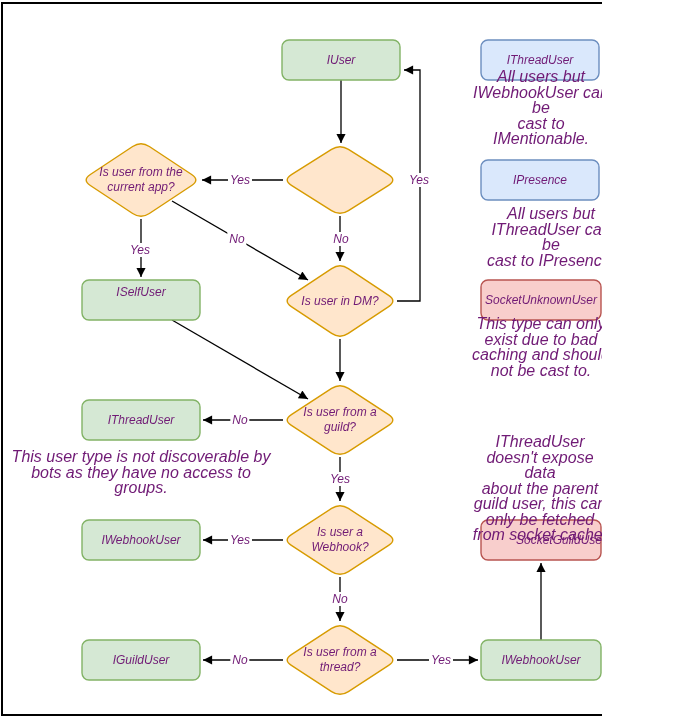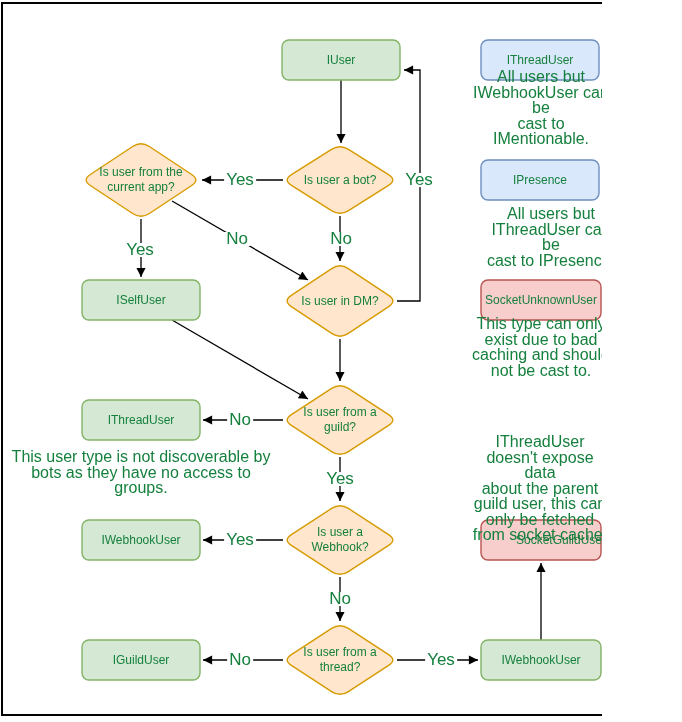--- a/index.html
+++ b/index.html
@@ -1,29 +1,30 @@
 <!DOCTYPE html>
 <html><head>
 <meta charset="utf-8">
 <style>
   html,body { margin:0; padding:0; background:#fff; }
   .canvas {
     position:relative; width:602px; height:722px; background:#ffffff;
     font-family:"Liberation Sans", sans-serif; overflow:hidden;
-    color:#15803d;
+    color:#701a75;
+    font-style:italic;
   }
   #diagram-svg { position:absolute; left:0; top:0; width:682px; height:722px; }
   #overlay { position:absolute; left:0; top:0; width:682px; height:722px; }
   .shape-label {
     position:absolute; display:flex; align-items:center; justify-content:center;
     text-align:center; font-size:12px; line-height:15px; white-space:pre-line;
   }
   .edge-label {
     position:absolute; transform:translate(-50%,-50%);
-    background:#ffffff; font-size:17px; line-height:14px; padding:0 2px;text-align:right;
+    background:#ffffff; font-size:12px; line-height:14px; padding:0 2px;text-align:right;
   }
   .note {
     position:absolute; transform:translate(-50%,-50%);
     text-align:center; font-size:16px; line-height:15.5px; white-space:pre-line;
   }
 </style>
 </head>
 <body>
 
 <div class="canvas">
@@ -63,30 +64,29 @@
       <path d="M331.5451109696903,149.3399299138798 Q340,144 348.4548890303097,149.3399299138798 L388.5451109696903,174.6600700861202 Q397,180 388.5451109696903,185.3399299138798 L348.4548890303097,210.6600700861202 Q340,216 331.5451109696903,210.6600700861202 L291.4548890303097,185.3399299138798 Q283,180 291.4548890303097,174.6600700861202 Z" fill="#ffe6cc" stroke="#d79b00" stroke-width="1.4"></path>
       <path d="M331.6794970566216,268.5470019622523 Q340,263 348.3205029433784,268.5470019622523 L388.6794970566216,295.4529980377477 Q397,301 388.6794970566216,306.5470019622523 L348.3205029433784,333.4529980377477 Q340,339 331.6794970566216,333.4529980377477 L291.3205029433784,306.5470019622523 Q283,301 291.3205029433784,295.4529980377477 Z" fill="#ffe6cc" stroke="#d79b00" stroke-width="1.4"></path>
       <path d="M331.61220338278196,388.44471008486084 Q340,383 348.38779661721804,388.44471008486084 L388.61220338278196,414.55528991513916 Q397,420 388.61220338278196,425.44471008486084 L348.38779661721804,451.55528991513916 Q340,457 331.61220338278196,451.55528991513916 L291.38779661721804,425.44471008486084 Q283,420 291.38779661721804,414.55528991513916 Z" fill="#ffe6cc" stroke="#d79b00" stroke-width="1.4"></path>
       <path d="M331.61220338278196,508.44471008486084 Q340,503 348.38779661721804,508.44471008486084 L388.61220338278196,534.5552899151392 Q397,540 388.61220338278196,545.4447100848608 L348.38779661721804,571.5552899151392 Q340,577 331.61220338278196,571.5552899151392 L291.38779661721804,545.4447100848608 Q283,540 291.38779661721804,534.5552899151392 Z" fill="#ffe6cc" stroke="#d79b00" stroke-width="1.4"></path>
       <path d="M331.61220338278196,628.4447100848608 Q340,623 348.38779661721804,628.4447100848608 L388.61220338278196,654.5552899151392 Q397,660 388.61220338278196,665.4447100848608 L348.38779661721804,691.5552899151392 Q340,697 331.61220338278196,691.5552899151392 L291.38779661721804,665.4447100848608 Q283,660 291.38779661721804,654.5552899151392 Z" fill="#ffe6cc" stroke="#d79b00" stroke-width="1.4"></path>
     </svg>
   <div id="overlay">
       <div class="shape-label" style="left: 282px; top: 40px; width: 118px; height: 40px;">IUser</div>
       <div class="shape-label" style="left: 481px; top: 40px; width: 118px; height: 40px;">IThreadUser</div>
       <div class="shape-label" style="left: 481px; top: 160px; width: 118px; height: 40px; border-radius: 16px;">IPresence</div>
-      <div class="shape-label" style="left: 82px; top: 280px; width: 118px; height: 40px;">ISelfUser</div>
+      <div class="shape-label" style="left: 82px; top: 272px; width: 118px; height: 40px;">ISelfUser</div>
       <div class="shape-label" style="left: 481px; top: 280px; width: 120px; height: 40px;">SocketUnknownUser</div>
       <div class="shape-label" style="left: 82px; top: 400px; width: 118px; height: 40px;">IThreadUser</div>
       <div class="shape-label" style="left: 82px; top: 520px; width: 118px; height: 40px; border-radius: 16px;">IWebhookUser</div>
       <div class="shape-label" style="left: 481px; top: 520px; width: 120px; height: 40px; padding-left: 20px;">SocketGuildUser</div>
       <div class="shape-label" style="left: 82px; top: 640px; width: 118px; height: 40px;">IGuildUser</div>
       <div class="shape-label" style="left: 481px; top: 640px; width: 120px; height: 40px;">IWebhookUser</div>
       <div class="shape-label" style="left: 82px; top: 141px; width: 118px; height: 78px;">Is user from the
 current app?</div>
-      <div class="shape-label" style="left: 283px; top: 144px; width: 114px; height: 72px;">Is user a bot?</div>
       <div class="shape-label" style="left: 283px; top: 263px; width: 114px; height: 76px;">Is user in DM?</div>
       <div class="shape-label" style="left: 283px; top: 383px; width: 114px; height: 74px;">Is user from a
 guild?</div>
       <div class="shape-label" style="left: 283px; top: 503px; width: 114px; height: 74px;">Is user a
 Webhook?</div>
       <div class="shape-label" style="left: 283px; top: 623px; width: 114px; height: 74px;">Is user from a
 thread?</div>
       <div class="edge-label" style="left: 240px; top: 180px;">Yes</div>
       <div class="edge-label" style="left: 341px; top: 239px;">No</div>
       <div class="edge-label" style="left: 237px; top: 239px;">No</div>

